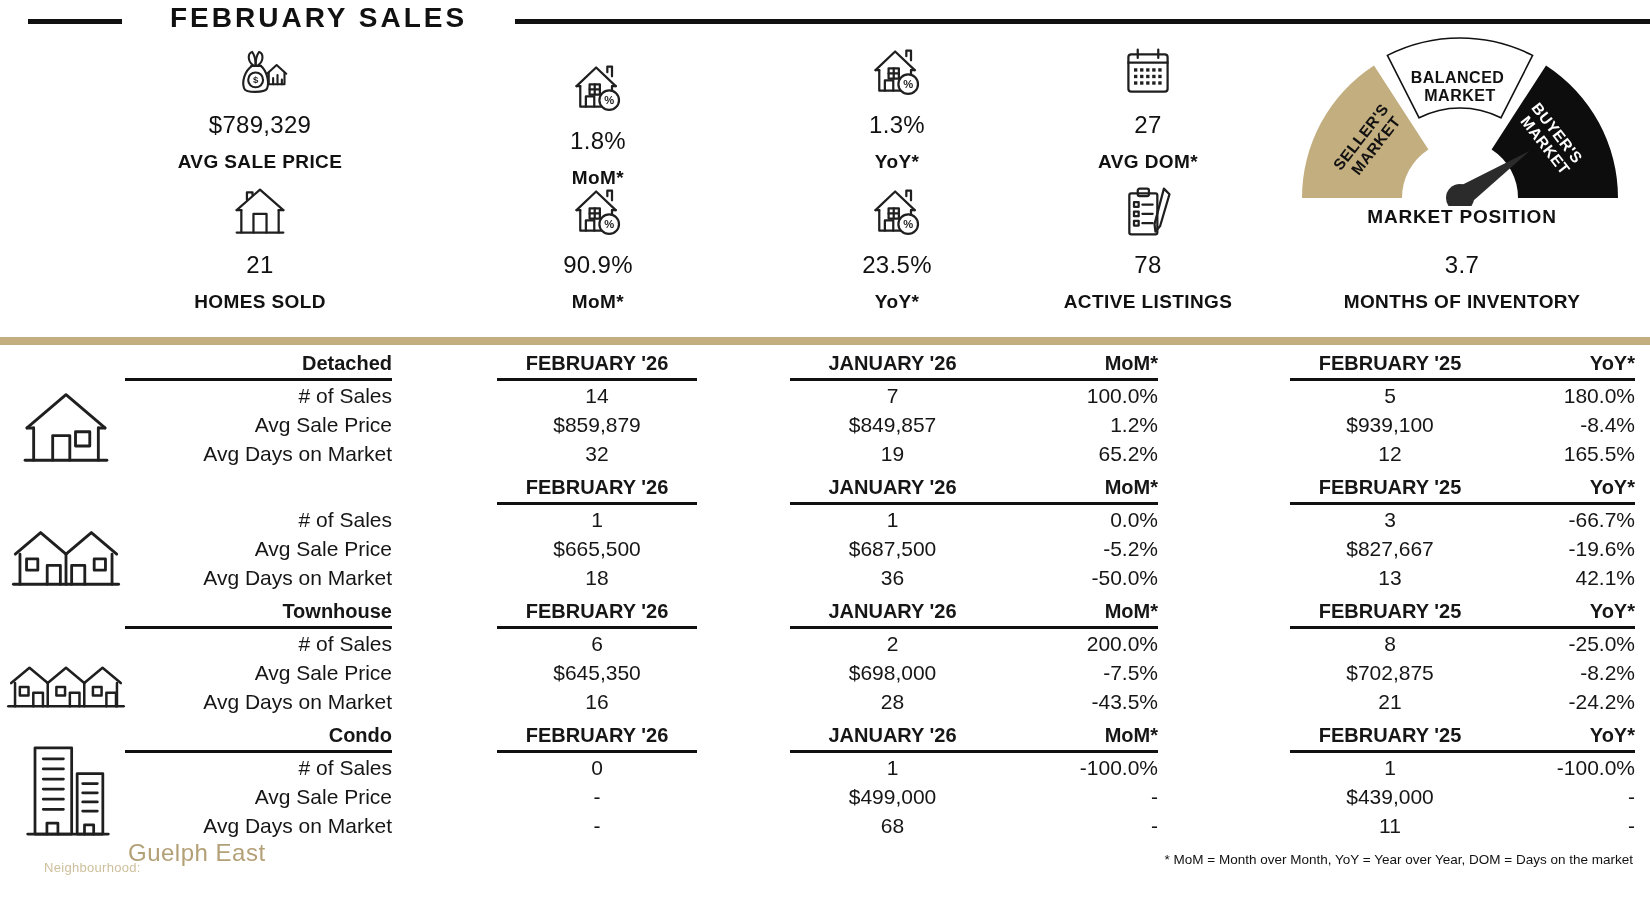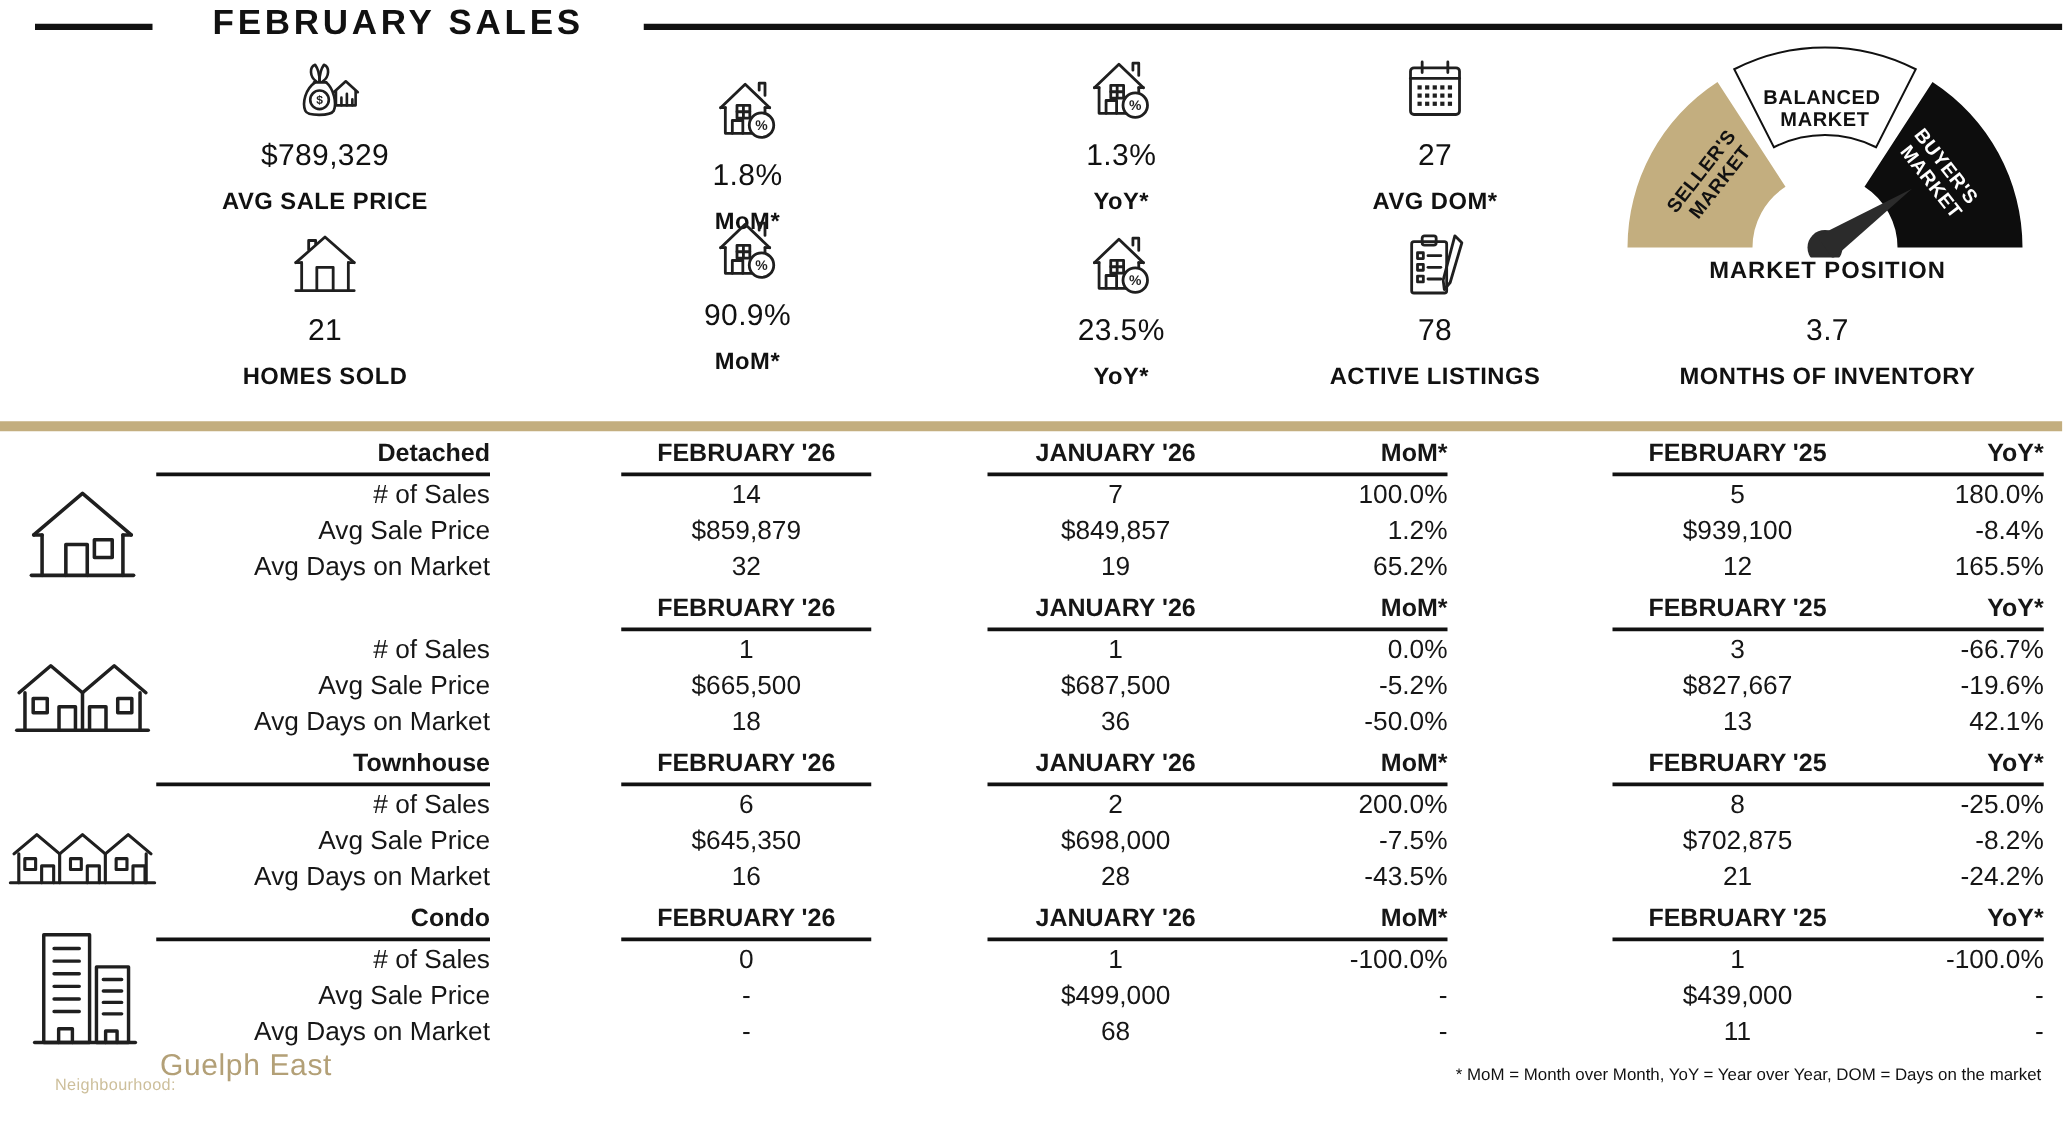--- a/index.html
+++ b/index.html
@@ -232,21 +232,21 @@
     <div class="stat-label">AVG DOM*</div>
   </div>
 
   <div class="stat" style="left:100px; top:196px;">
     <svg class="stat-icon">
         <use href="#house-icon"></use>
       </svg>
     <div class="stat-value">21</div>
     <div class="stat-label">HOMES SOLD</div>
   </div>
-  <div class="stat" style="left:438px; top:184px;">
+  <div class="stat" style="left:438px; top:196px;">
     <svg class="stat-icon">
         <use href="#house-percent-icon"></use>
       </svg>
     <div class="stat-value">90.9%</div>
     <div class="stat-label">MoM*</div>
   </div>
   <div class="stat" style="left:737px; top:196px;">
     <svg class="stat-icon">
         <use href="#house-percent-icon"></use>
       </svg>

